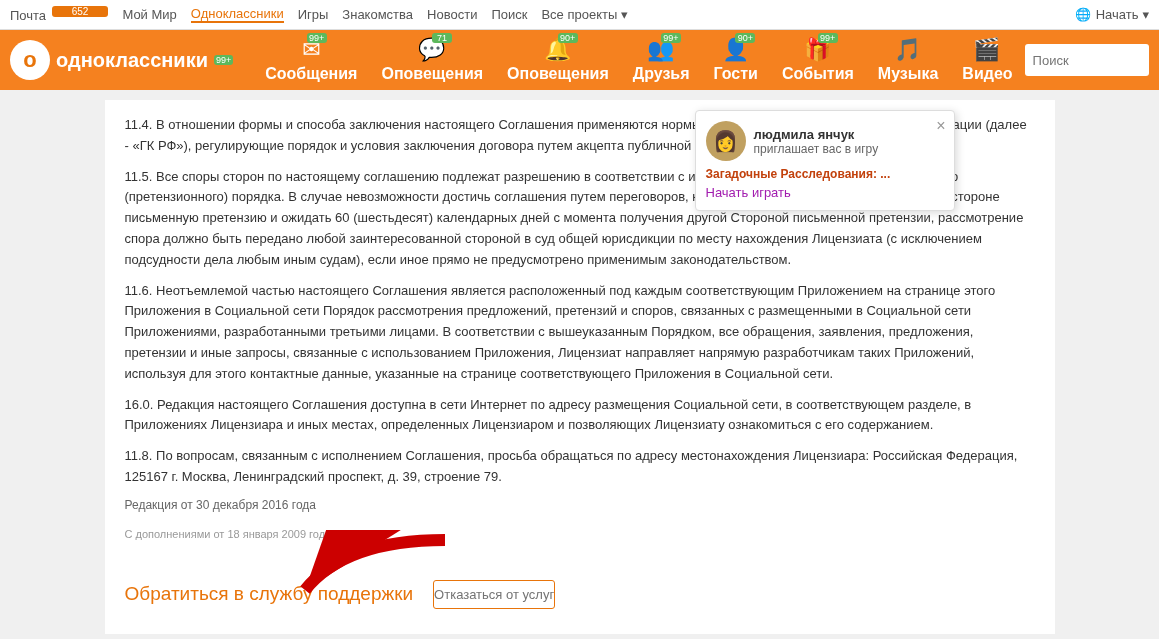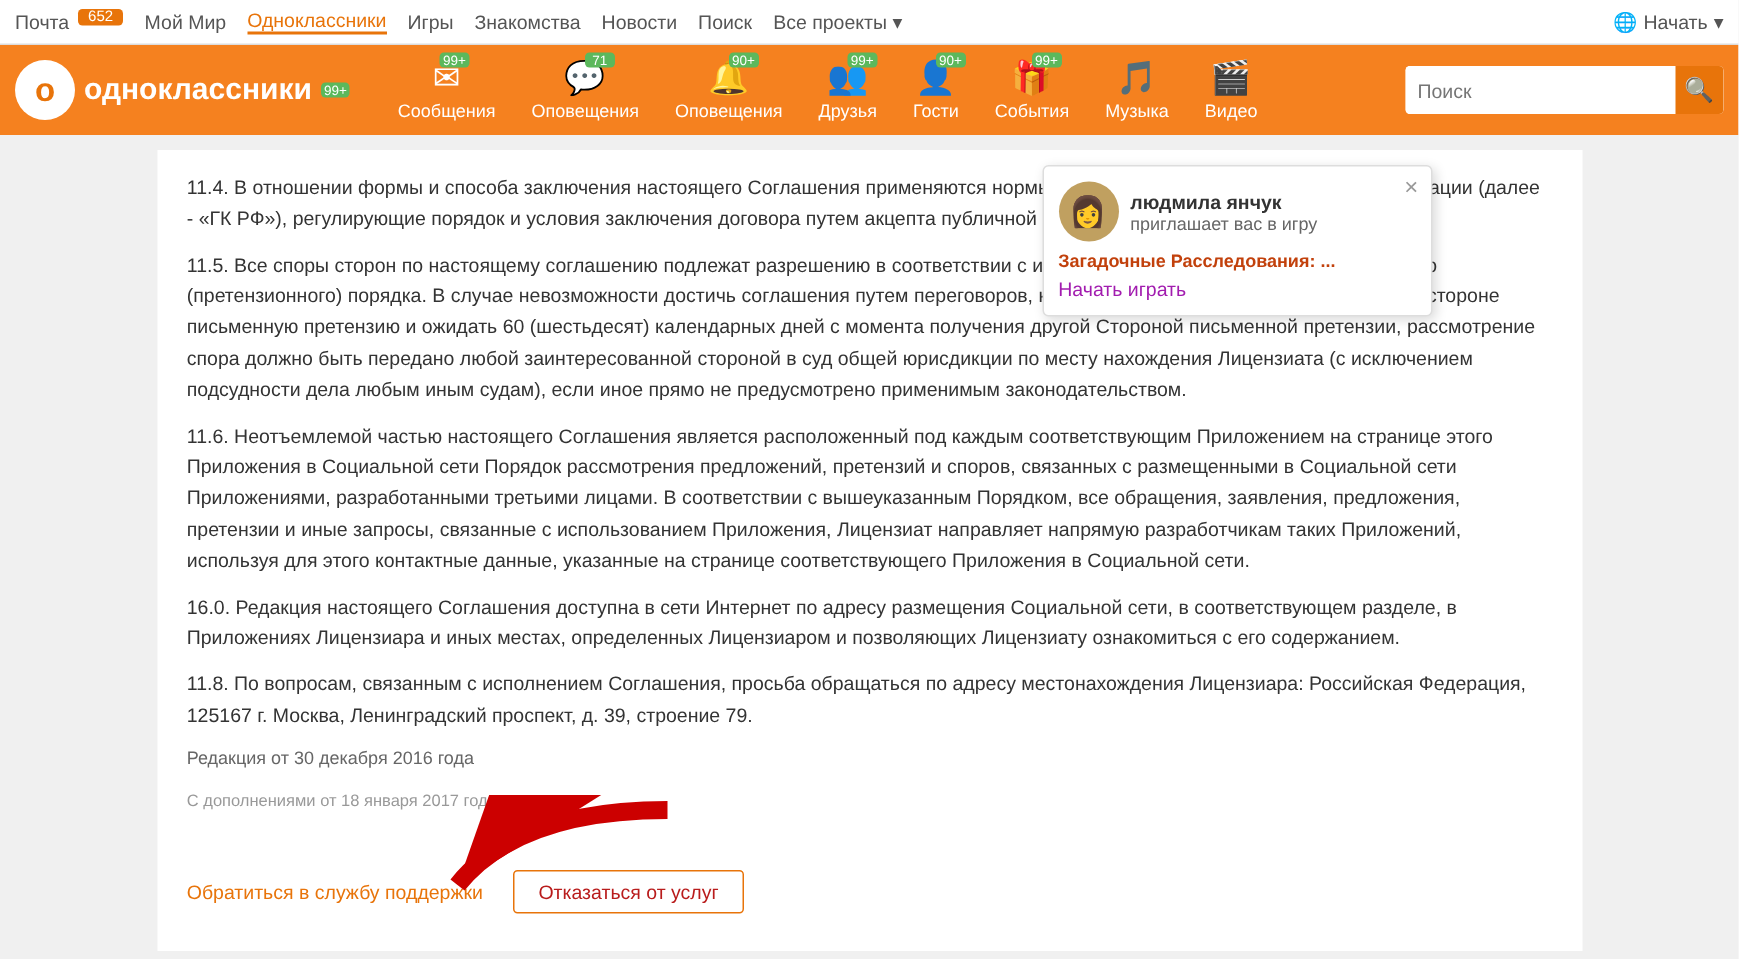--- a/index.html
+++ b/index.html
@@ -16,21 +16,21 @@
       font-size: 13px;
       gap: 14px;
     }
     .top-nav a { color: #555; text-decoration: none; font-size: 13px; }
     .top-nav a.active { color: #e8740a; border-bottom: 2px solid #e8740a; }
     .top-nav .badge {
       background: #e8740a;
       color: white;
       border-radius: 3px;
       font-size: 10px;
-      padding: 0 7px;
+      padding: 0 20px;
       margin-left: 2px;
       vertical-align: super;
     }
     .top-nav .spacer { flex: 1; }
     .top-nav .lang-btn {
       display: flex; align-items: center; gap: 4px; color: #555; cursor: pointer;
     }
 
     
     .orange-header {
@@ -51,21 +51,21 @@
     }
     .logo-text { color: #fff; font-size: 20px; font-weight: bold; }
     .logo-badge { background: #5cb85c; color: white; font-size: 9px; border-radius: 3px; padding: 0 2px; vertical-align: super; }
 
     .nav-icons { display: flex; gap: 0; align-items: center; }
     .nav-icon-item {
       display: flex; flex-direction: column; align-items: center;
       padding: 0 12px; cursor: pointer; position: relative; color: #fff; font-size: 11px;
     }
     .nav-icon-item .icon-symbol { font-size: 22px; position: relative; display: inline-block; }
-    .nav-icon-item .icon-label { font-size: 12px; margin-top: 2px; }
+    .nav-icon-item .icon-label { font-size: 16px; margin-top: 2px; font-weight: bold; }
     .nav-icon-badge {
       background: #5cb85c; color: white; font-size: 9px; border-radius: 3px;
       padding: 0 2px; position: absolute; top: -4px; right: -6px; min-width: 20px; text-align: center;
     }
     .search-box {
       margin-left: auto;
       display: flex; align-items: center;
       background: #fff; border-radius: 3px; overflow: hidden; height: 32px;
     }
     .search-box input {
@@ -110,24 +110,24 @@
     .popup-game span { color: #c2410c; }
     .popup-play { color: #a21caf; font-size: 13px; text-decoration: none; cursor: pointer; }
     .popup-close {
       position: absolute; top: 6px; right: 8px; cursor: pointer; font-size: 16px; color: #999;
     }
 
     
     .bottom-actions {
       display: flex; align-items: center; gap: 20px; padding: 10px 0; margin-top: 10px;
     }
-    .support-link { color: #e8740a; font-size: 13px; cursor: pointer; text-decoration: none; }
+    .support-link { color: #e8740a; font-size: 19px; cursor: pointer; text-decoration: none; }
     .cancel-btn {
-      border: 1px solid #e8740a; background: #fff; color: #b91c1c;
-      padding: 6px 16px; border-radius: 3px; cursor: pointer; font-size: 13px;
+      border: 1px solid #e8740a; background: #fff; color: #737373;
+      padding: 6px 0; border-radius: 3px; cursor: pointer; font-size: 13px;
     }
 
     .edit-date { font-size: 12px; color: #666; margin-bottom: 16px; }
     .edit-additions { font-size: 11px; color: #999; }
   </style>
 </head>
 <body>
 
 <div class="top-nav">
   <a href="#">Почта <span class="badge">652</span></a>
@@ -244,21 +244,21 @@
       <p>11.6. Неотъемлемой частью настоящего Соглашения является расположенный под каждым соответствующим Приложением на странице этого Приложения в Социальной сети Порядок рассмотрения предложений, претензий и споров, связанных с размещенными в Социальной сети Приложениями, разработанными третьими лицами. В соответствии с вышеуказанным Порядком, все обращения, заявления, предложения, претензии и иные запросы, связанные с использованием Приложения, Лицензиат направляет напрямую разработчикам таких Приложений, используя для этого контактные данные, указанные на странице соответствующего Приложения в Социальной сети.</p>
     </div>
     <div class="content-text">
       <p>16.0. Редакция настоящего Соглашения доступна в сети Интернет по адресу размещения Социальной сети, в соответствующем разделе, в Приложениях Лицензиара и иных местах, определенных Лицензиаром и позволяющих Лицензиату ознакомиться с его содержанием.</p>
     </div>
     <div class="content-text">
       <p>11.8. По вопросам, связанным с исполнением Соглашения, просьба обращаться по адресу местонахождения Лицензиара: Российская Федерация, 125167 г. Москва, Ленинградский проспект, д. 39, строение 79.</p>
     </div>
 
     <div class="edit-date">Редакция от 30 декабря 2016 года</div>
-    <div class="edit-additions">С дополнениями от 18 января 2017 года</div>
+    <div class="edit-additions">С дополнениями от 18 января 2009 года</div>
 
     <div style="position:relative; margin-top:20px; display:flex; align-items:center; gap:0;">
 
       <svg width="220" height="80" style="position:absolute; left:120px; top:-30px;">
         <defs>
           <marker id="arrowhead" markerWidth="10" markerHeight="7" refX="10" refY="3.5" orient="auto">
             <polygon points="0 0, 10 3.5, 0 7" fill="#cc0000"></polygon>
           </marker>
         </defs>
         <path d="M200,10 Q100,10 60,60" stroke="#cc0000" stroke-width="12" fill="none" marker-end="url(#arrowhead)"></path>

